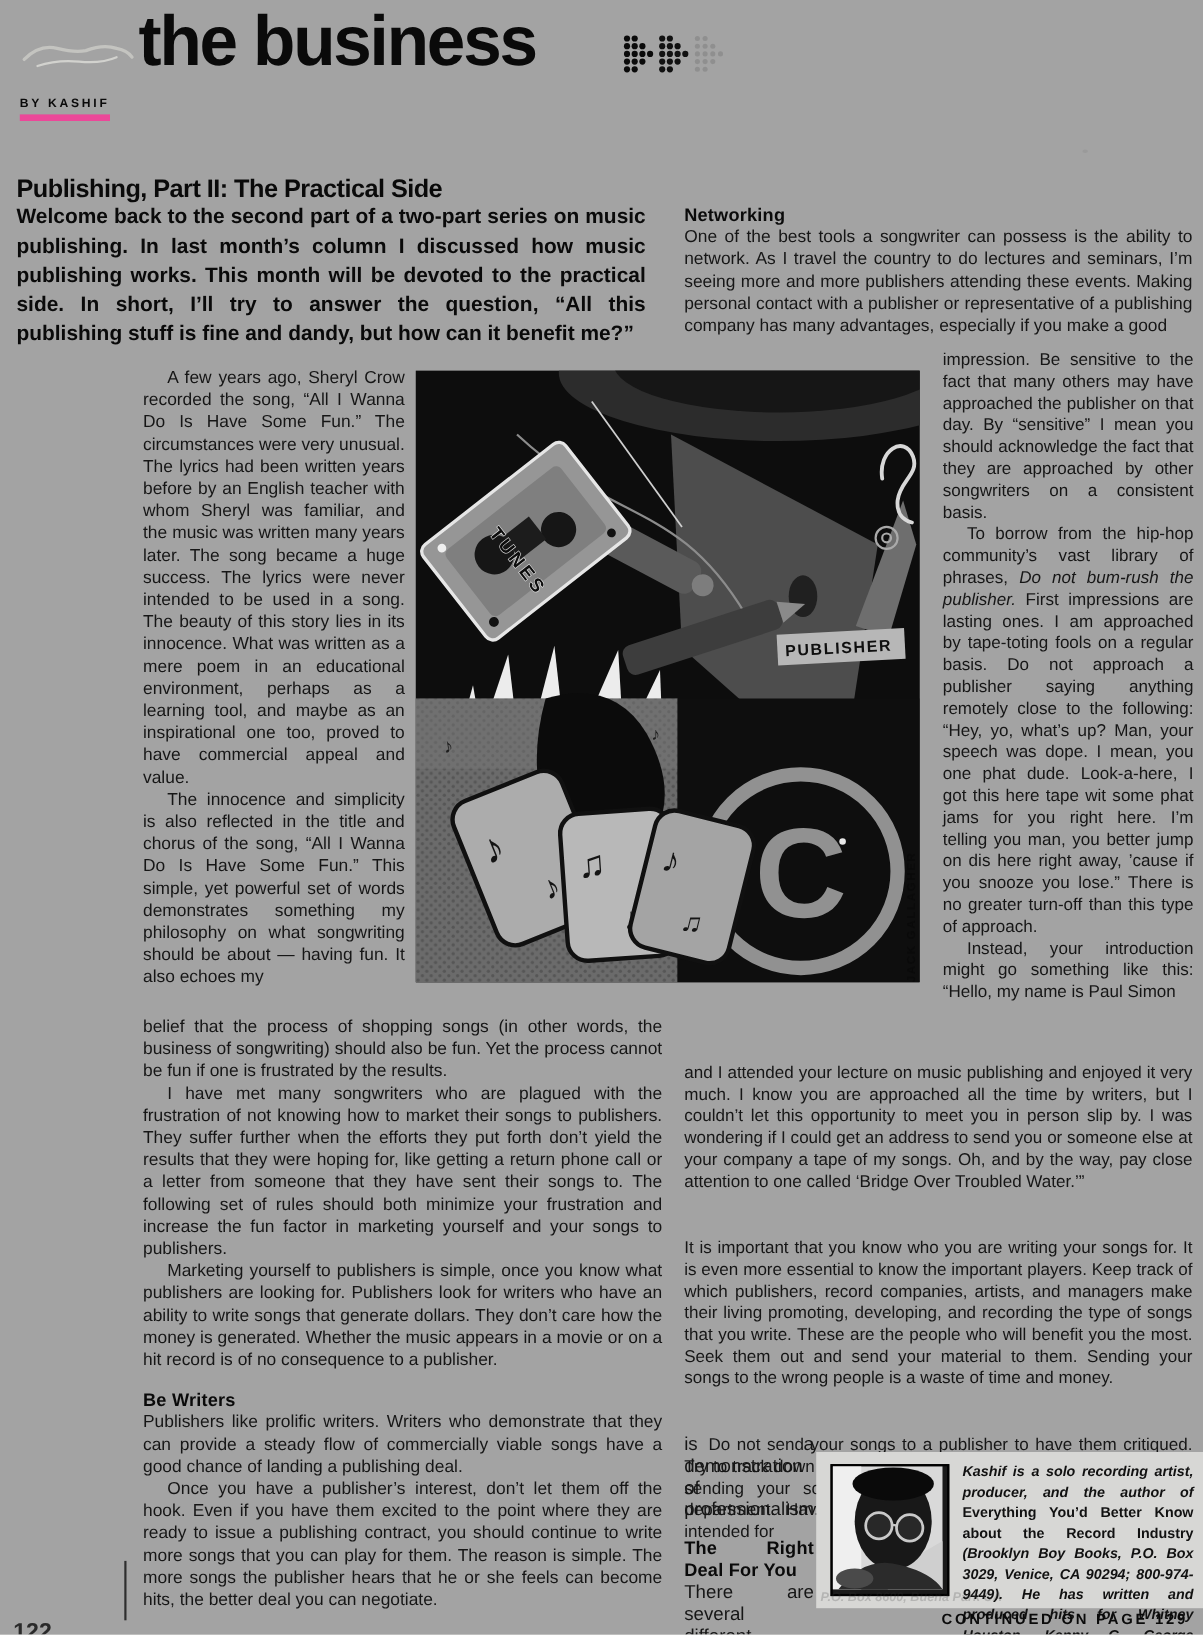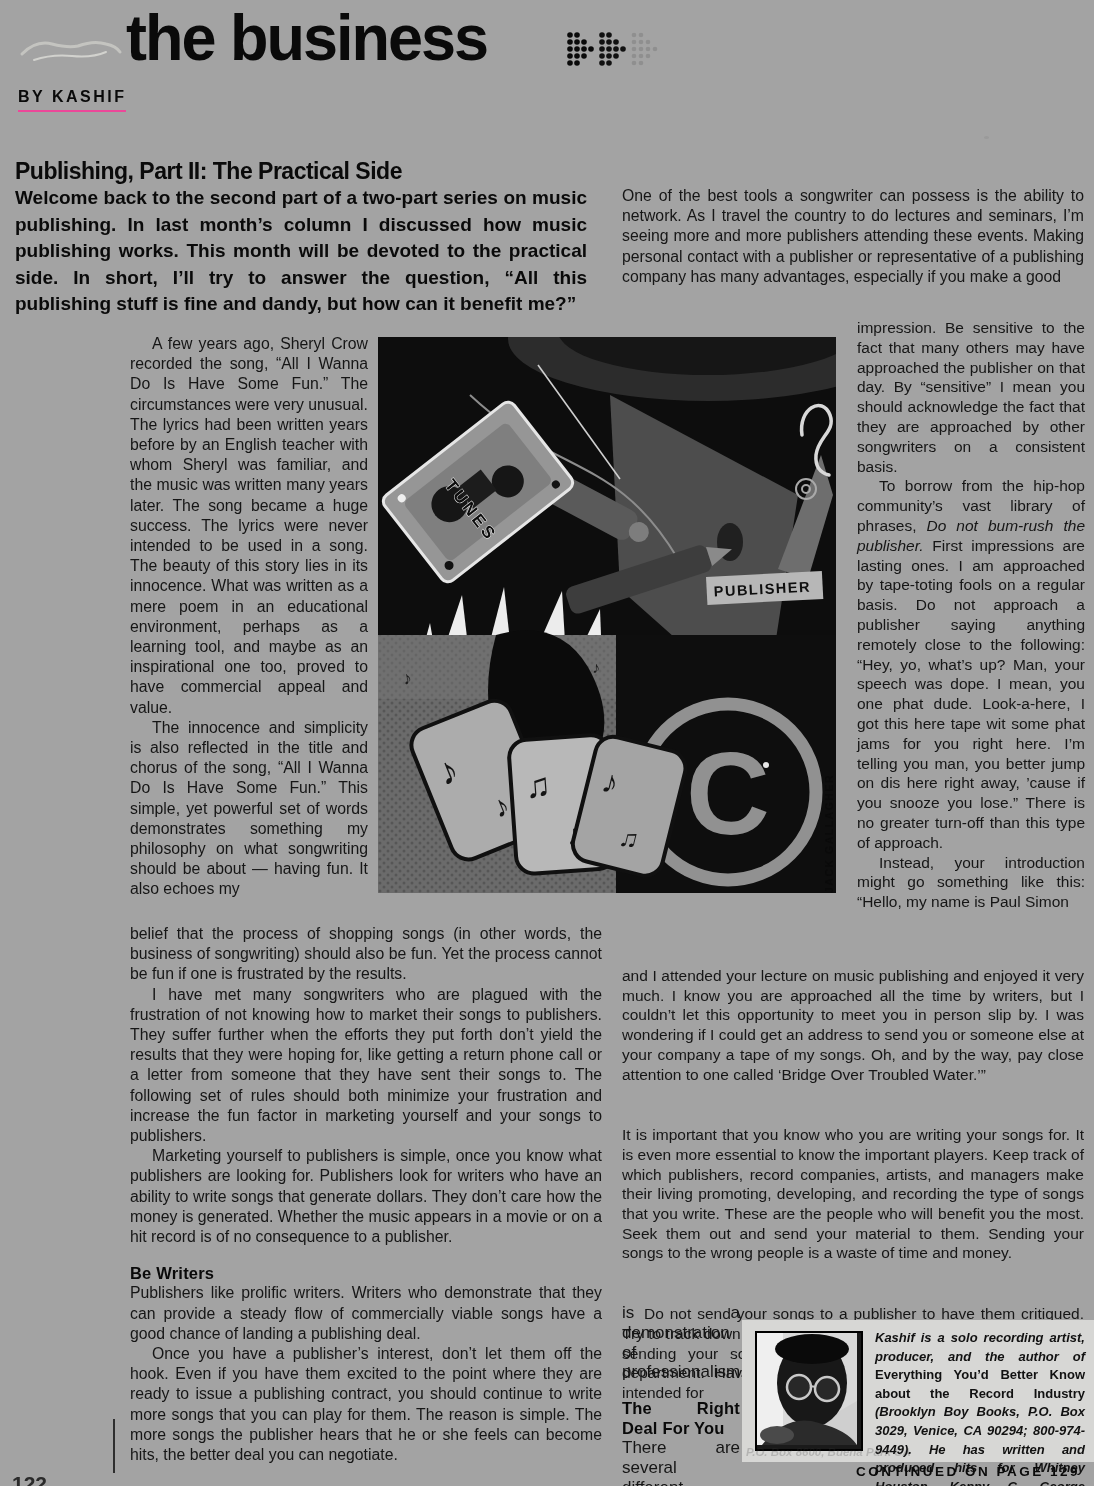--- a/index.html
+++ b/index.html
@@ -12,22 +12,22 @@
   
   .logo{
     position:absolute;left:126px;top:2px;
     font-size:63px;font-weight:900;letter-spacing:-2px;color:#0a0a0a;
     transform:scaleY(1.02);
   }
   .smudge{position:absolute;left:14px;top:22px;}
   .logo-arrows{position:absolute;left:564px;top:18px;}
   .byline{
     position:absolute;left:18px;top:88px;
-    font-size:16px;font-weight:bold;letter-spacing:2.5px;color:#0a0a0a;
-    border-bottom:2px solid #ec4899;padding-bottom:4px;
+    font-size:11px;font-weight:bold;letter-spacing:2.5px;color:#0a0a0a;
+    border-bottom:6px solid #ec4899;padding-bottom:4px;
   }
   
   .title{
     position:absolute;left:15px;top:143px;width:600px;
     font-size:23px;font-weight:900;letter-spacing:-0.5px;color:#0a0a0a;
   }
   .intro{
     position:absolute;left:15px;top:185px;width:572px;
     font-size:19px;font-weight:bold;line-height:26.5px;text-align:justify;color:#0a0a0a;
   }
@@ -237,20 +237,21 @@
           <rect width="92" height="128" rx="18" fill="#a4a4a4" stroke="#101010" stroke-width="4"></rect>
           <text x="14" y="56" font-size="32" fill="#141414">♪</text>
           <text x="44" y="104" font-size="26" fill="#141414">♫</text>
         </g>
       </g>
     </svg>
   </div>
   <div class="photo-credit">JACK GALLAGHER</div>
 
   <div class="col-right-top bt">
+    <h3 class="sec-h">Networking</h3>
     <p>One of the best tools a songwriter can possess is the ability to network. As I travel the country to do lectures and seminars, I’m seeing more and more publishers attending these events. Making personal contact with a publisher or representative of a publishing company has many advantages, especially if you make a good</p>
   </div>
 
   <div class="col-right-narrow bt">
     <p>impression. Be sensitive to the fact that many others may have approached the publisher on that day. By “sensitive” I mean you should acknowledge the fact that they are approached by other songwriters on a consistent basis.</p>
     <p class="ind"><span>To borrow from the hip-hop community’s vast library of phrases, </span><i>Do not bum-rush the publisher.</i><span> First impressions are lasting ones. I am approached by tape-toting fools on a regular basis. Do not approach a publisher saying anything remotely close to the following: “Hey, yo, what’s up? Man, your speech was dope. I mean, you one phat dude. Look-a-here, I got this here tape wit some phat jams for you right here. I’m telling you man, you better jump on dis here right away, ’cause if you snooze you lose.” There is no greater turn-off than this type of approach.</span></p>
     <p class="ind">Instead, your introduction might go something like this: “Hello, my name is Paul Simon</p>
   </div>
 
   <div class="col-left-wide bt">

